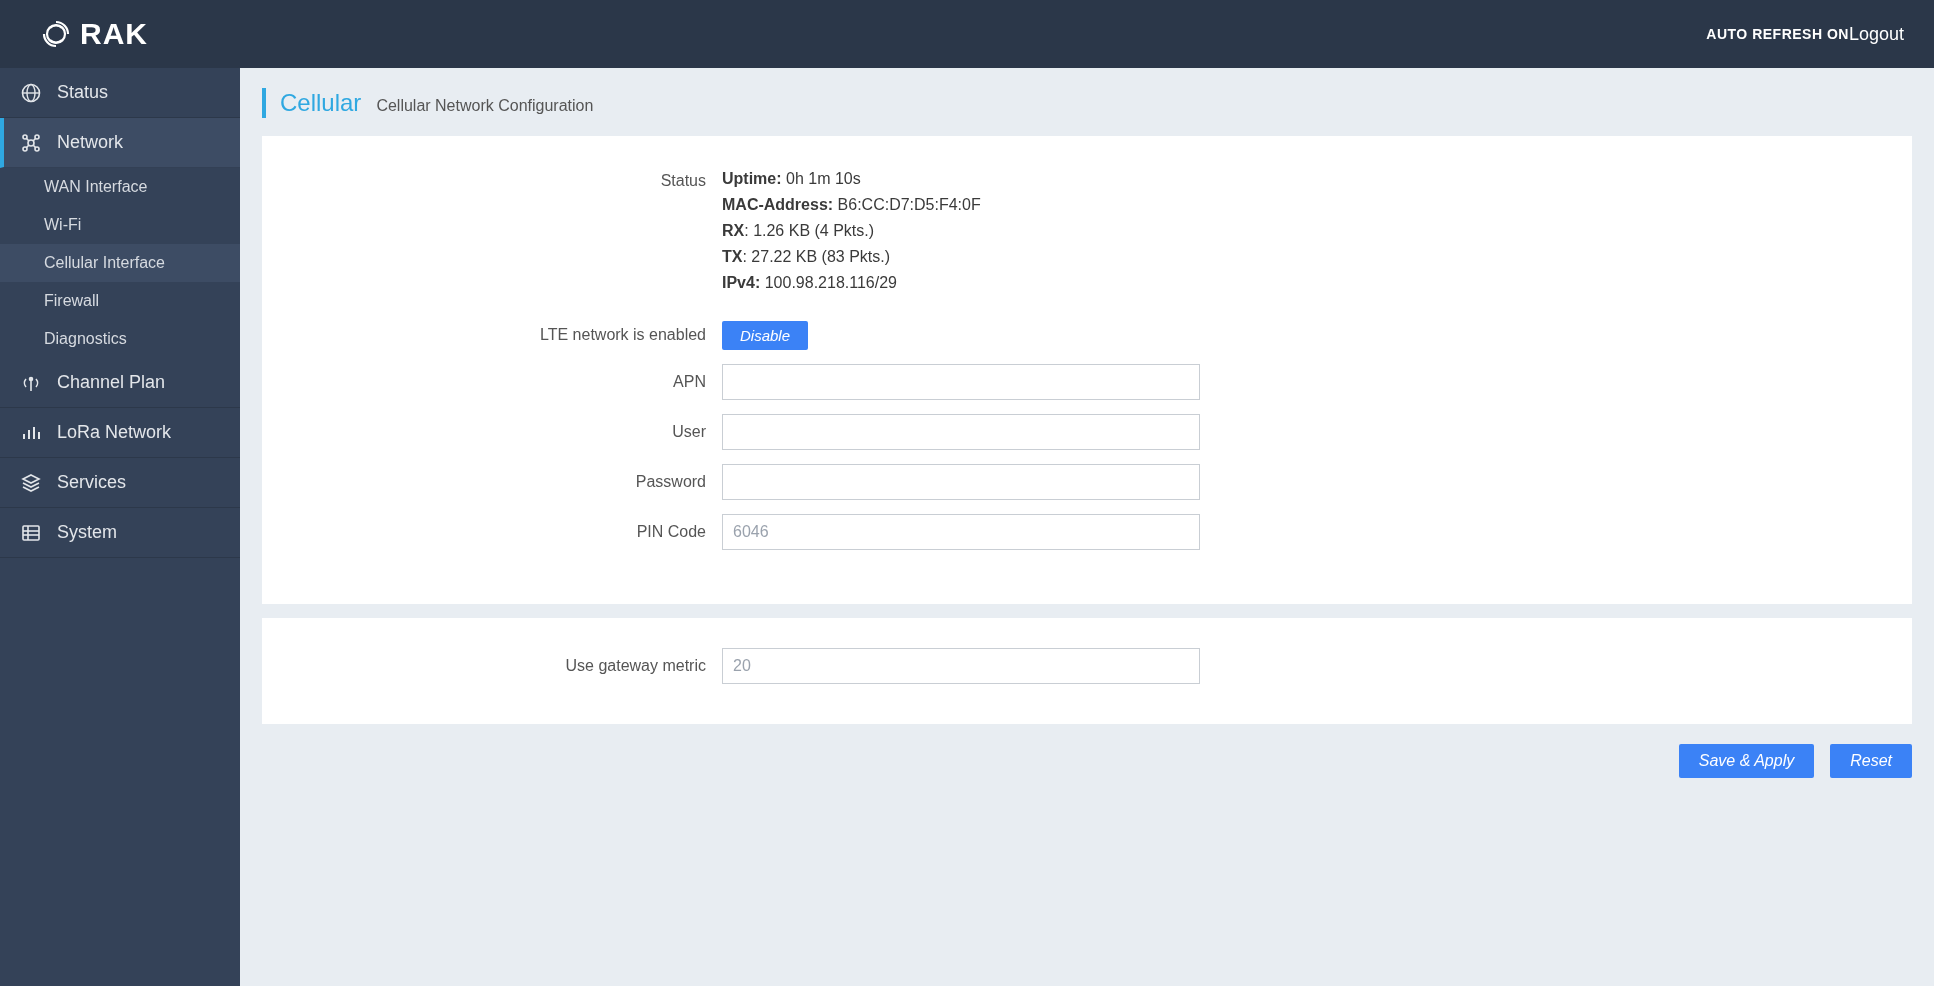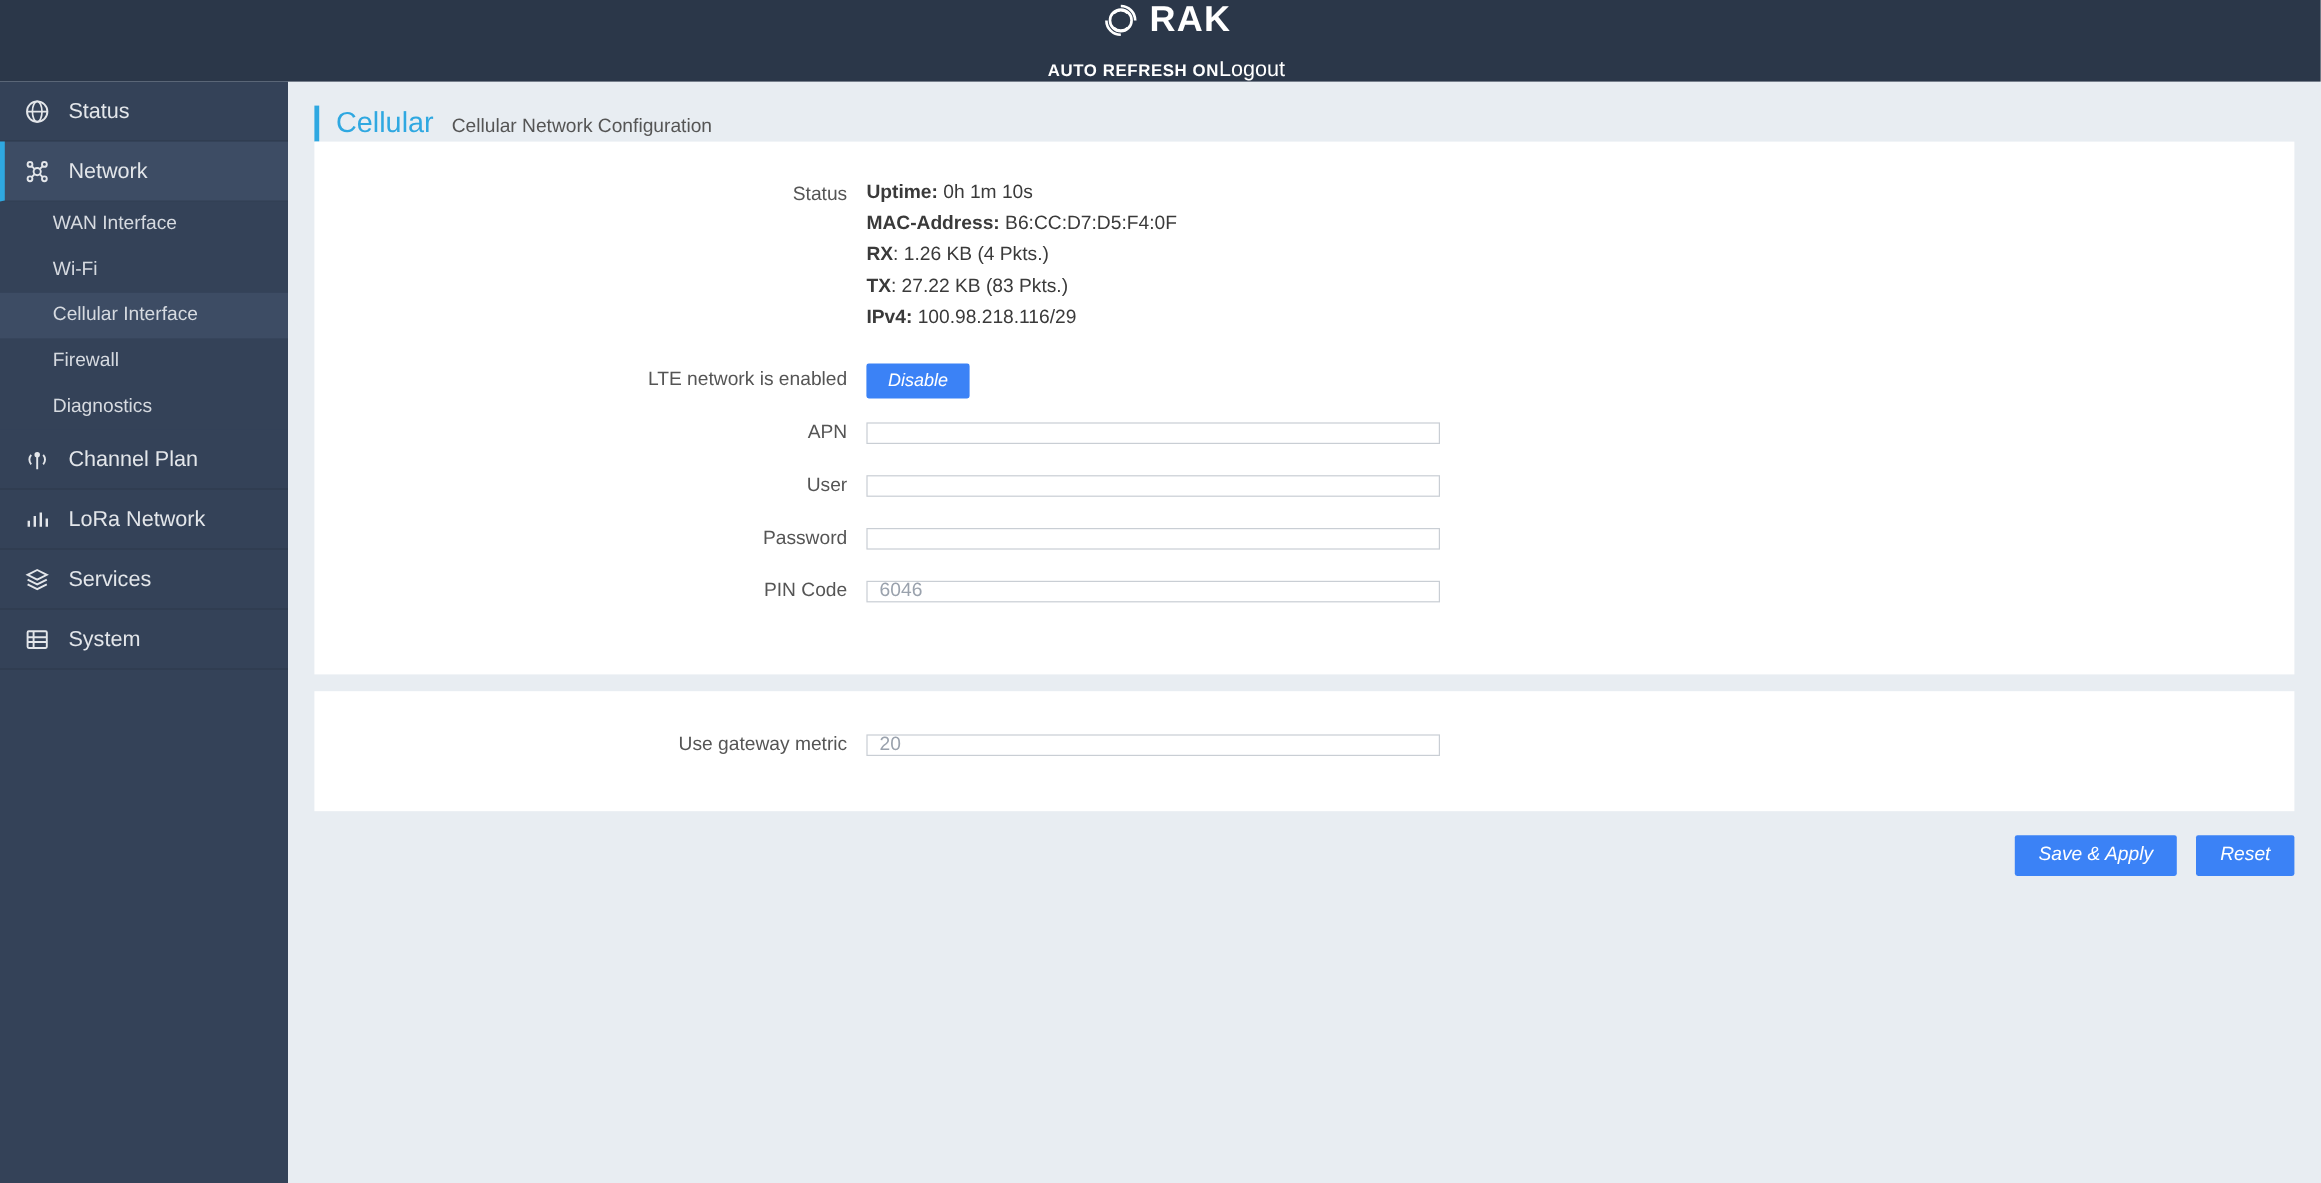--- a/index.html
+++ b/index.html
@@ -5,21 +5,20 @@
 * { box-sizing: border-box; margin: 0; padding: 0; }
 body { font-family: Arial, Helvetica, sans-serif; background: #E8EDF2; color: #333; }
 
 .header {
   background: #2B3749;
   height: 68px;
   display: flex;
   align-items: center;
   justify-content: space-between;
   padding: 0 30px 0 40px;
-  flex-direction: column;
 }
 .logo { color: #fff; font-size: 30px; font-weight: bold; letter-spacing: 1px; display: flex; align-items: center; gap: 8px;}
 .logo-icon { display: inline-flex; }
 .header-right { display: flex; align-items: center; }
 .auto-refresh { color: #fff; font-size: 14px; font-weight: bold; letter-spacing: 0.5px; cursor: pointer; }
 .logout { color: #fff; font-size: 18px; cursor: pointer; }
 
 .layout { display: flex; min-height: calc(100vh - 68px); }
 
 .sidebar {
@@ -52,21 +51,21 @@
   position: absolute;
   right: -12px; top: 50%;
   transform: translateY(-50%);
   border-top: 12px solid transparent;
   border-bottom: 12px solid transparent;
   border-right: 12px solid #E8EDF2;
 }
 
 .main { flex: 1; padding: 20px 22px 30px 22px; }
 
-.page-title { display: flex; align-items: baseline; gap: 15px; padding-left: 6px; border-left: 4px solid #2FA8E1; padding-left: 14px; height: 30px; line-height: 30px;}
+.page-title { display: flex; align-items: baseline; gap: 15px; padding-left: 6px; margin-bottom: 18px; border-left: 4px solid #2FA8E1; padding-left: 14px; height: 30px; line-height: 30px;}
 .page-title h1 { color: #2FA8E1; font-size: 24px; font-weight: normal; }
 .page-title .subtitle { color: #555; font-size: 16px; }
 
 .card {
   background: #fff;
   padding: 30px 30px 40px 30px;
   margin-bottom: 14px;
 }
 .form-row {
   display: flex; align-items: flex-start;
@@ -82,21 +81,21 @@
 .status-block b { font-weight: bold; }
 
 .btn {
   display: inline-block; border: none; cursor: pointer;
   background: #3b82f6; color: #fff; font-size: 16px;
   padding: 8px 20px; border-radius: 2px; font-style: italic;
 }
 .btn-sm { padding: 6px 18px; font-size: 15px; }
 
 input[type=text], input[type=password] {
-  width: 100%; height: 18px; border: 1px solid #C9CED4;
+  width: 100%; height: 36px; border: 1px solid #C9CED4;
   padding: 0 10px; font-size: 16px; color: #333;
   background: #fff;
 }
 input::placeholder { color: #9aa2ad; }
 
 .actions { display: flex; justify-content: flex-end; gap: 16px; padding-top: 6px; }
 </style>
 </head>
 <body>
 

